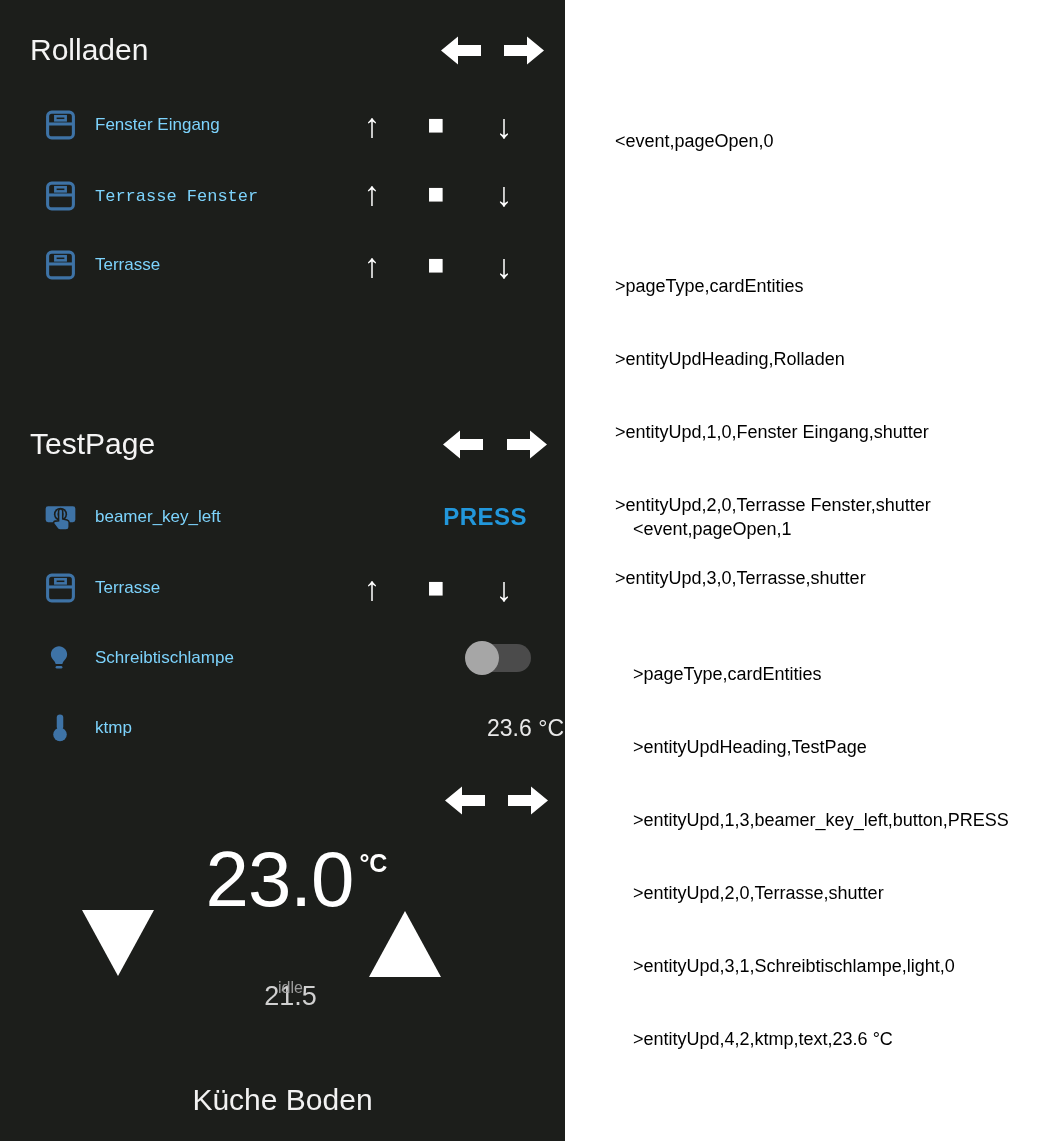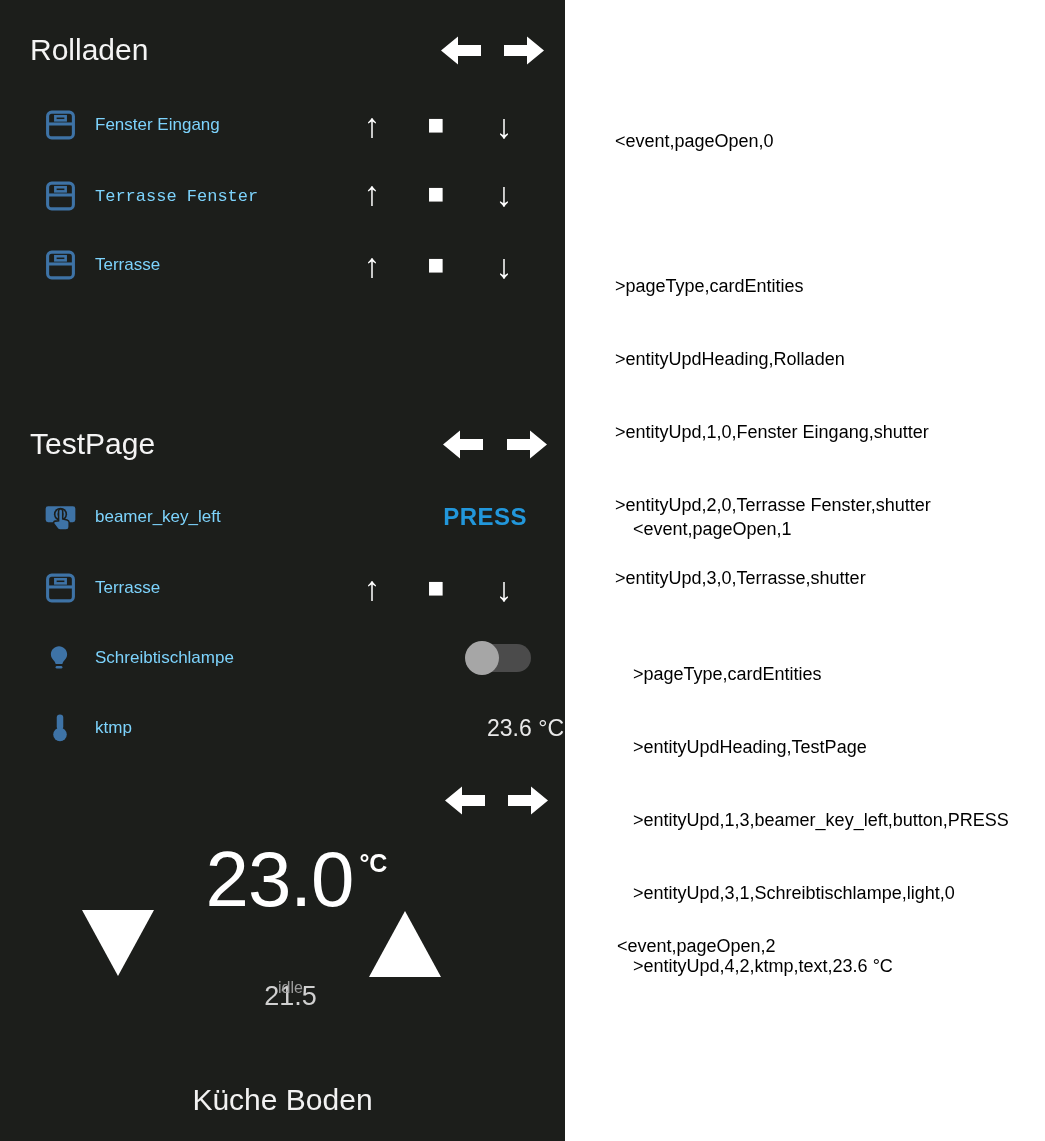--- a/index.html
+++ b/index.html
@@ -233,23 +233,23 @@
     <div class="console-line">&gt;entityUpd,2,0,Terrasse Fenster,shutter</div>
     <div class="console-line">&gt;entityUpd,3,0,Terrasse,shutter</div>
   </div>
 
   <div class="console-block cb-1">
     <div class="console-line">&lt;event,pageOpen,1</div>
     <div class="console-line"></div>
     <div class="console-line">&gt;pageType,cardEntities</div>
     <div class="console-line">&gt;entityUpdHeading,TestPage</div>
     <div class="console-line">&gt;entityUpd,1,3,beamer_key_left,button,PRESS</div>
+    <div class="console-line">&gt;entityUpd,2,0,Terrasse,shutter</div>
     <div class="console-line">&gt;entityUpd,3,1,Schreibtischlampe,light,0</div>
     <div class="console-line">&gt;entityUpd,4,2,ktmp,text,23.6 °C</div>
   </div>
 
   <div class="console-block cb-2">
-    <div class="console-line">&lt;event,pageOpen,2</div>
     <div class="console-line"></div>
     
   </div>
 
 </div>
 
 </body></html>

